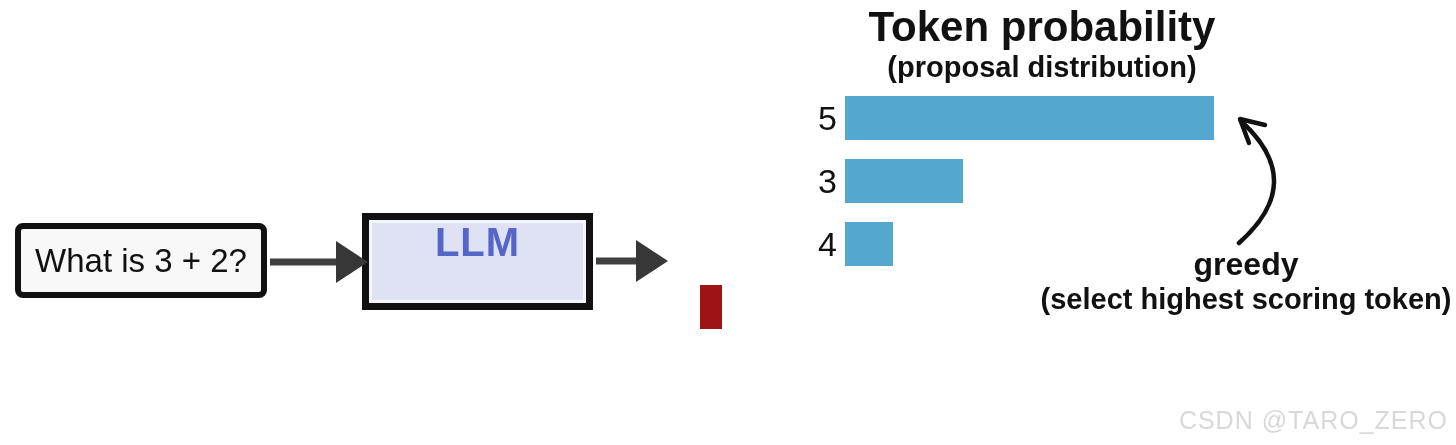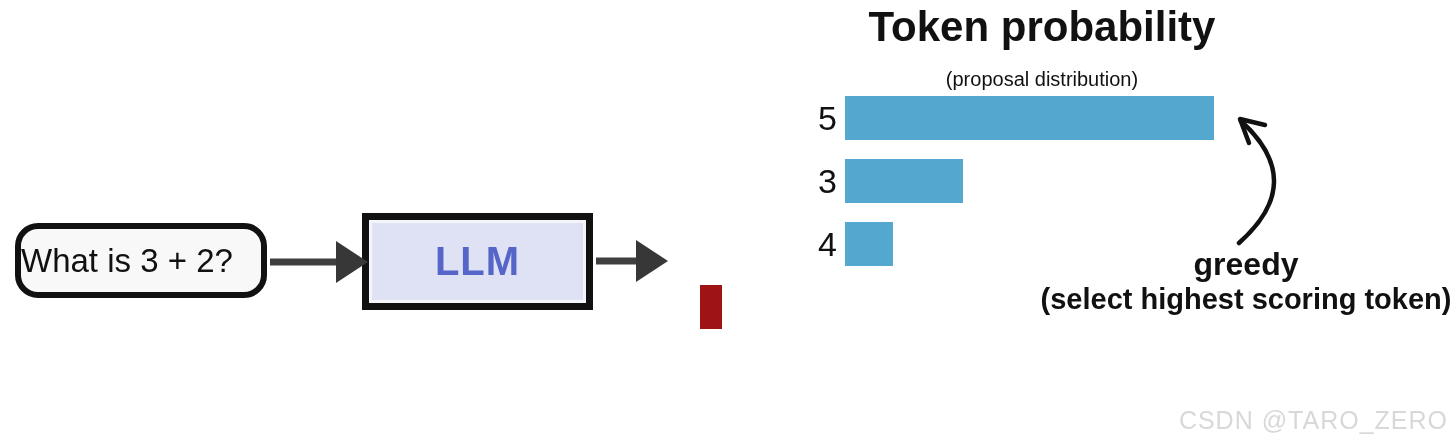--- a/index.html
+++ b/index.html
@@ -17,54 +17,54 @@
   }
 
   
   .prompt-box {
     position: absolute;
     left: 15px; top: 223px;
     width: 252px; height: 75px;
     box-sizing: border-box;
     background: var(--prompt-fill, #f8f8f8);
     border: 6px solid var(--outline, #111);
-    border-radius: 23px;
-    display: flex; align-items: center; justify-content: flex-start;
+    border-radius: 8px;
+    display: flex; align-items: center; justify-content: center;
     font-size: 33px; font-weight: 500; color: #111;
     white-space: nowrap;
   }
   .llm-box {
     position: absolute;
     left: 362px; top: 213px;
     width: 231px; height: 97px;
     box-sizing: border-box;
     background: var(--llm-fill, #dfe1f4);
     border: 7px solid var(--outline, #111);
     box-shadow: inset 0 0 0 3px #f4f5fb;
-    display: flex; align-items: center; justify-content: center;
+    display: flex; justify-content: center;
     font-size: 40px; font-weight: 700; color: var(--llm-text, #5565c8);
     letter-spacing: 1px;
   }
   .arrows-overlay {
     position: absolute; left: 0; top: 0;
     width: 1456px; height: 445px;
     pointer-events: none;
   }
   .flow-arrow-shaft { stroke: var(--arrow, #3f3f3f); stroke-width: 7; }
   .flow-arrow-head  { fill: var(--arrow-head, #373737); }
   .curved-arrow     { stroke: #111; stroke-width: 4.5; fill: none;
                       stroke-linecap: round; stroke-linejoin: round; }
 
   
   .chart-title-block {
     position: absolute; left: 842px; top: 2px; width: 400px;
     text-align: center; color: #111;
   }
   .chart-title   { font-size: 42px; font-weight: 700; line-height: 1.18; }
-  .chart-subtitle{ font-size: 20px; font-weight: 400; line-height: 1.1; margin-top: 16px; }
+  .chart-subtitle{ font-size: 29px; font-weight: 700; line-height: 1.1; }
 
   .chart-rows {
     position: absolute; left: 700px; top: 96px;
     display: flex; flex-direction: column;
     gap: 19px;
   }
   .chart-row { display: flex; align-items: center; height: 44px; }
   .bar-label {
     width: 137px; margin-right: 8px;
     text-align: right;

